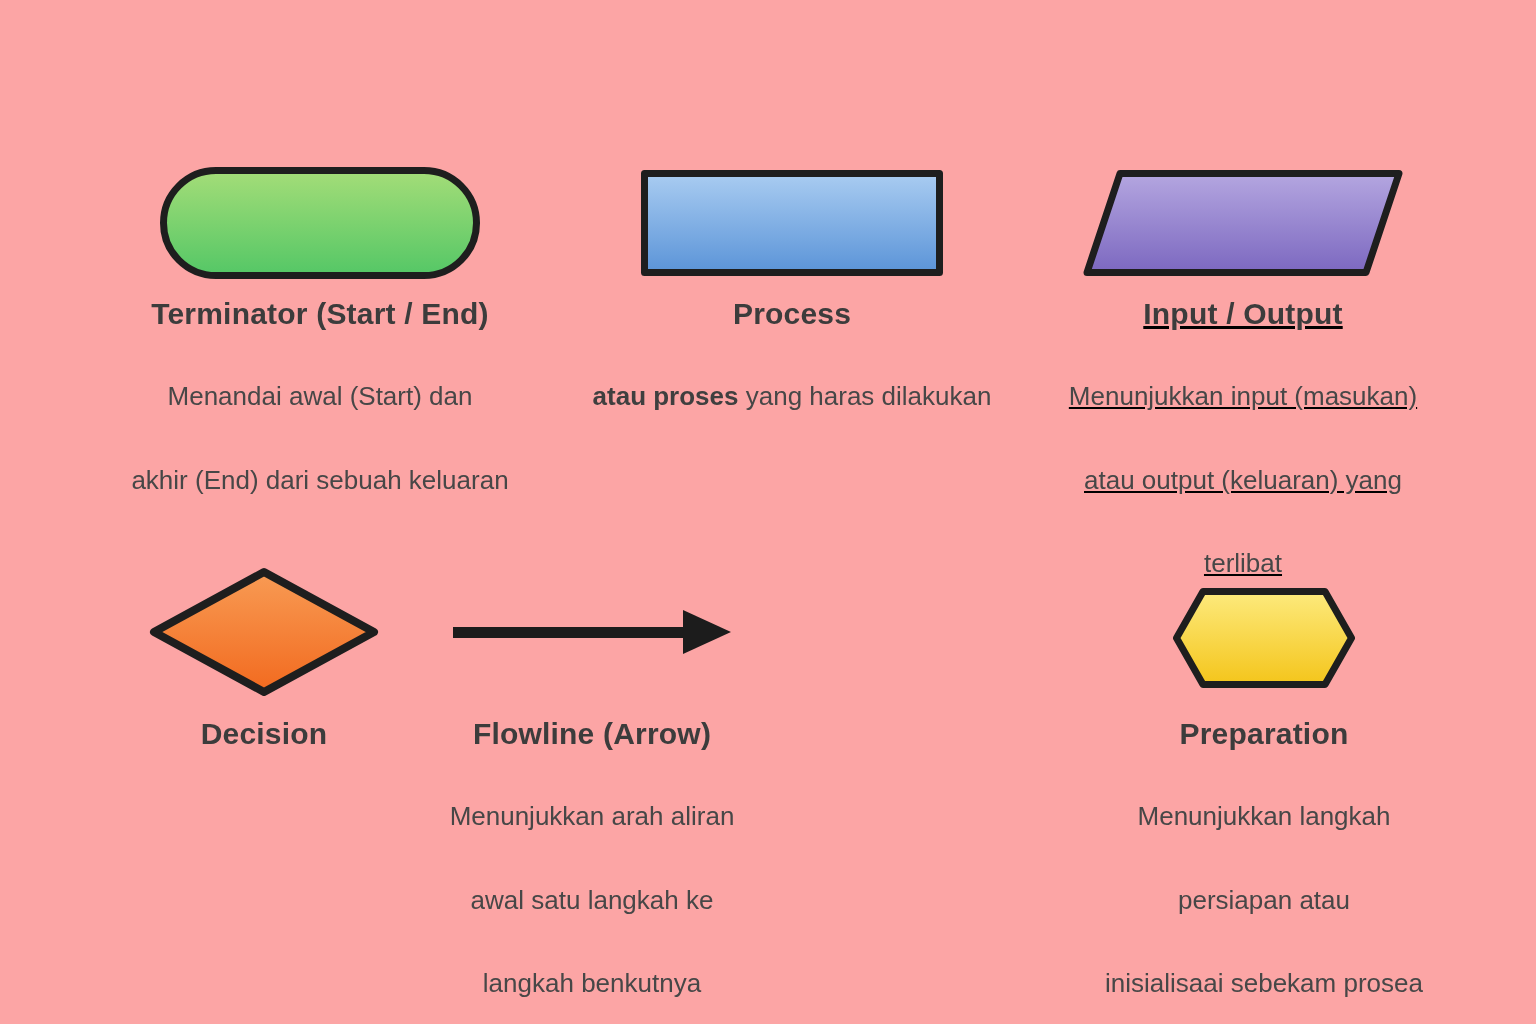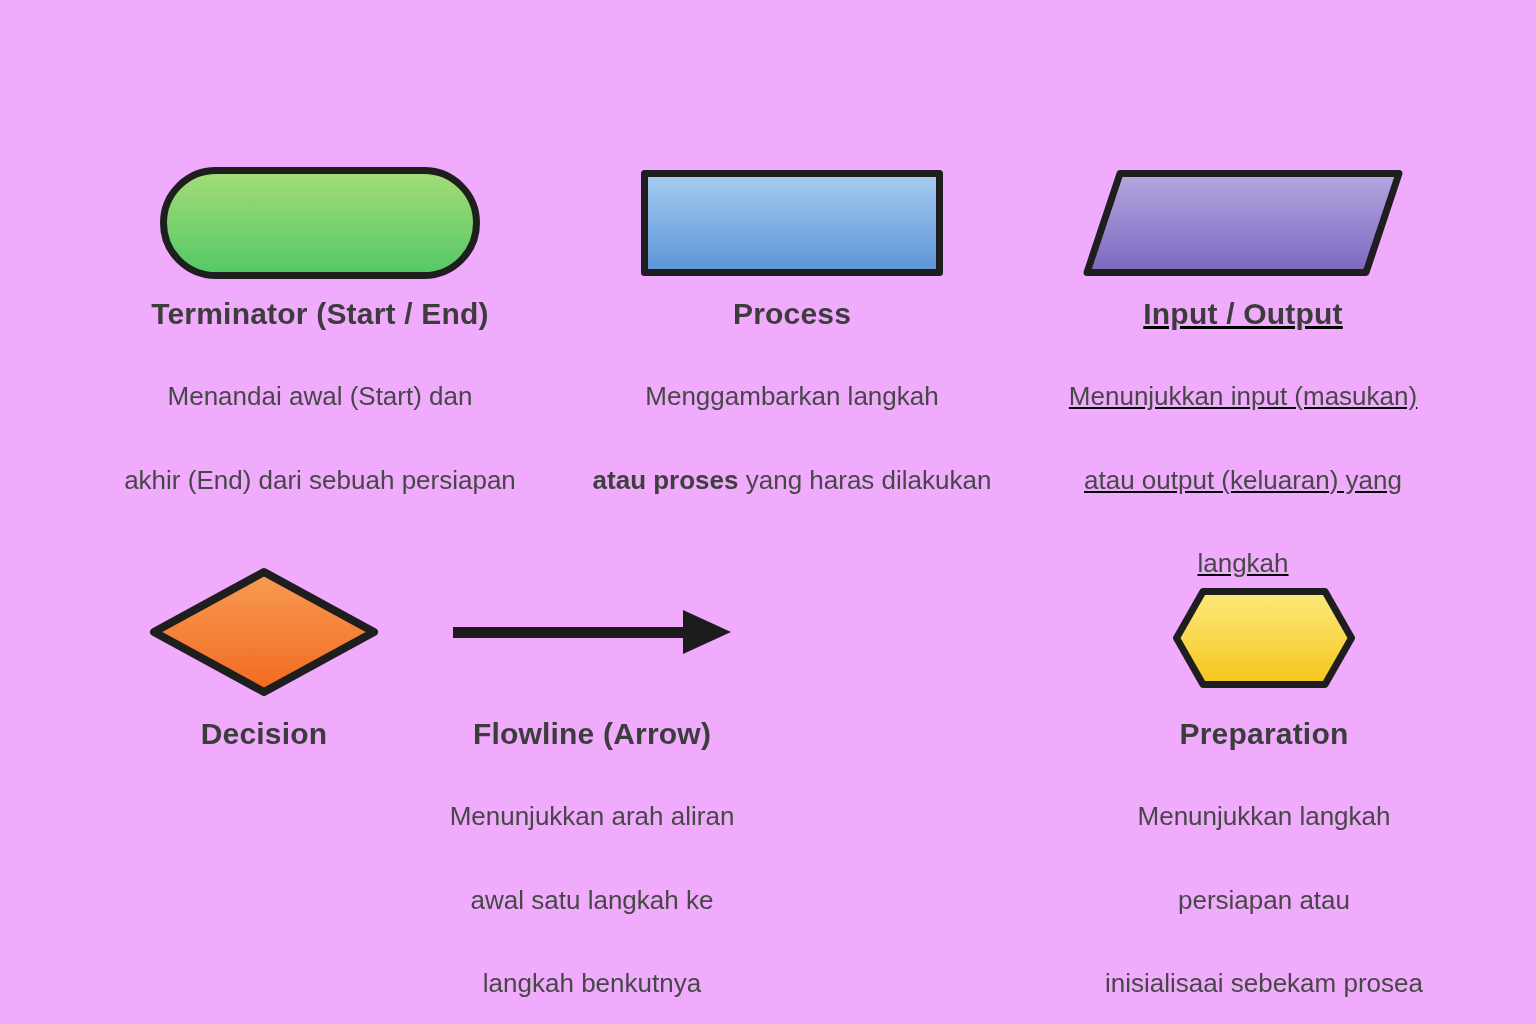--- a/index.html
+++ b/index.html
@@ -1,17 +1,17 @@
 <!DOCTYPE html>
 <html><head>
 <meta charset="utf-8">
 <style>
   html,body{margin:0;padding:0;background:#ffffff;}
   #page{
-    position:relative;width:1536px;height:1024px;background:#f0abfc;overflow:hidden;
+    position:relative;width:1536px;height:1024px;background:#fca5a5;overflow:hidden;
     font-family:"Liberation Sans","DejaVu Sans",sans-serif;
   }
   .card{position:absolute;text-align:center;}
   .shape-box{display:flex;align-items:center;justify-content:center;}
   .r1 .shape-box{height:114px;}
   .r2 .shape-box{height:136px;}
   .card h2{
     margin:14px 0 0 0;font-size:30px;line-height:40px;font-weight:bold;
     color:#3c3c3c;letter-spacing:0.2px;
   }
@@ -42,60 +42,59 @@
             <stop offset="0" stop-color="#a4dd78"></stop>
             <stop offset="1" stop-color="#54c766"></stop>
           </linearGradient>
         </defs>
         <rect class="outlined" x="3.5" y="3.5" width="313" height="105" rx="52.5" fill="url(#gradGreen)" stroke-width="7"></rect>
       </svg>
     </div>
     <h2>Terminator (Start / End)</h2>
     <p class="desc">
       <span class="line">Menandai awal (Start) dan</span>
-      <span class="line">akhir (End) dari sebuah persiapan</span>
+      <span class="line">akhir (End) dari sebuah keluaran</span>
     </p>
   </section>
 
   <section class="card r1 c-process">
     <div class="shape-box">
       <svg width="302" height="106" viewBox="0 0 302 106">
         <defs>
           <linearGradient id="gradBlue" x1="0" y1="0" x2="0" y2="1">
             <stop offset="0" stop-color="#a9ccf1"></stop>
             <stop offset="1" stop-color="#5b94d8"></stop>
           </linearGradient>
         </defs>
         <rect class="outlined" x="3.5" y="3.5" width="295" height="99" fill="url(#gradBlue)" stroke-width="7"></rect>
       </svg>
     </div>
     <h2>Process</h2>
     <p class="desc">
-      <span class="line">Menggambarkan langkah</span>
       <span class="line"><span class="bold">atau proses</span><span> yang haras dilakukan</span></span>
     </p>
   </section>
 
   <section class="card r1 c-io">
     <div class="shape-box">
       <svg width="320" height="106" viewBox="0 0 320 106">
         <defs>
           <linearGradient id="gradPurple" x1="0" y1="0" x2="0" y2="1">
             <stop offset="0" stop-color="#b4a6e0"></stop>
             <stop offset="1" stop-color="#7c68c0"></stop>
           </linearGradient>
         </defs>
         <polygon class="outlined" points="37,3.5 316,3.5 283,102.5 4,102.5" fill="url(#gradPurple)" stroke-width="7"></polygon>
       </svg>
     </div>
     <h2>Input / Output</h2>
     <p class="desc">
       <span class="line">Menunjukkan input (masukan)</span>
       <span class="line">atau output (keluaran) yang</span>
-      <span class="line">langkah</span>
+      <span class="line">terlibat</span>
     </p>
   </section>
 
   <section class="card r2 c-decision">
     <div class="shape-box">
       <svg width="230" height="130" viewBox="0 0 230 130">
         <defs>
           <linearGradient id="gradOrange" x1="0" y1="0" x2="0" y2="1">
             <stop offset="0" stop-color="#f89b54"></stop>
             <stop offset="1" stop-color="#f26a1f"></stop>

